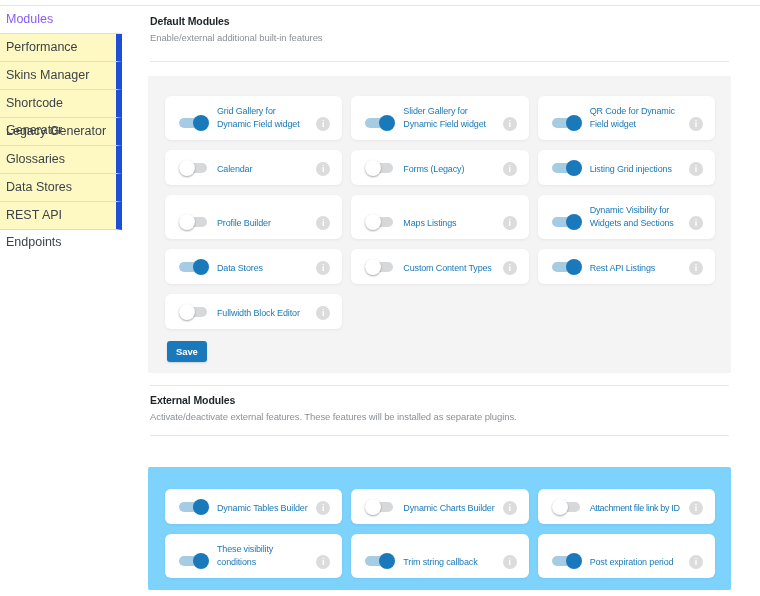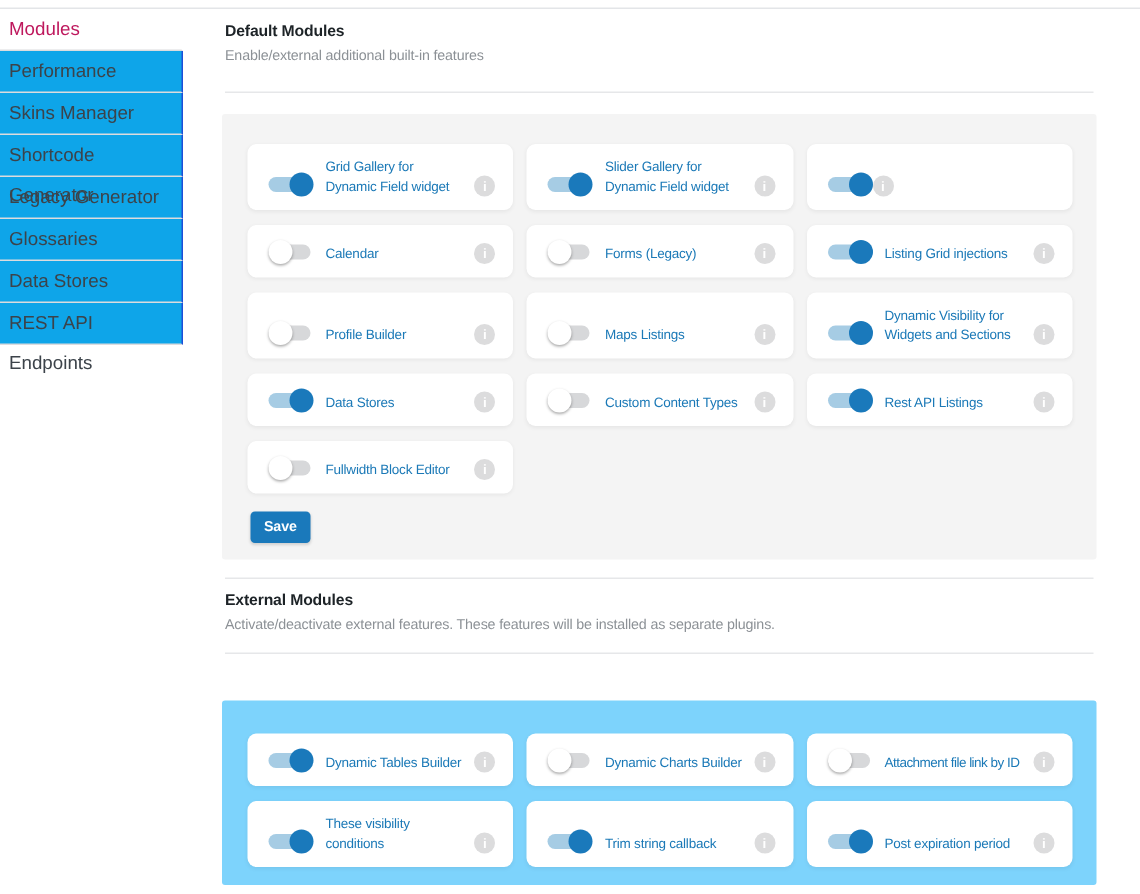--- a/index.html
+++ b/index.html
@@ -5,23 +5,23 @@
   * { margin:0; padding:0; box-sizing:border-box; }
   html,body { width:760px; height:596px; background:#fff; overflow:hidden;
               font-family:"Liberation Sans","DejaVu Sans",sans-serif; }
   .page { position:relative; width:760px; height:596px; }
 
   .top-border { position:absolute; top:5px; left:0; width:760px; height:1px; background:#e3e5e8; }
 
   
   .sidebar { position:absolute; top:6px; left:0; width:122px; }
   .side-item { display:block; height:28px; line-height:27px; padding-left:6px;
-               font-size:12.5px; color:#3c434a; background:#0ea5e9; cursor:pointer;
-               border-bottom:1px solid #dcdcde; border-right:1px solid #1d4ed8; }
-  .side-item.active { background:#fff; color:#be185d; border-right:1px solid transparent; }
+               font-size:12.5px; color:#3c434a; background:#fef9c3; cursor:pointer;
+               border-bottom:1px solid #dcdcde; border-right:6px solid #1d4ed8; }
+  .side-item.active { background:#fff; color:#8b5cf6; border-right:1px solid transparent; }
 
   
   .main { position:absolute; left:148px; top:0; width:583px; }
   .sec-title { font-size:10.5px; font-weight:bold; color:#1d2327; letter-spacing:-0.1px; }
   .sec-desc  { font-size:9.5px; color:#8c9196; letter-spacing:-0.1px; margin-top:5px; }
   .divider { height:1px; background:#e6e7e9; }
 
   .head-1 { position:absolute; left:2px; top:15px; }
   .div-1  { position:absolute; left:2px; top:61px; width:579px; }
   .panel-1 { position:absolute; left:0; top:76px; width:583px; height:297px;
@@ -104,20 +104,21 @@
               <i class="tg-knob"></i>
             </span>
           <span class="card-label">Slider Gallery for Dynamic Field widget</span>
           <span class="info">i</span>
         </div>
         <div class="card">
           <span class="toggle on">
               <i class="tg-track"></i>
               <i class="tg-knob"></i>
             </span>
+          <span class="card-label">QR Code for Dynamic Field widget</span>
           <span class="info">i</span>
         </div>
 
         <div class="card">
           <span class="toggle">
               <i class="tg-track"></i>
               <i class="tg-knob"></i>
             </span>
           <span class="card-label">Calendar</span>
           <span class="info">i</span>

